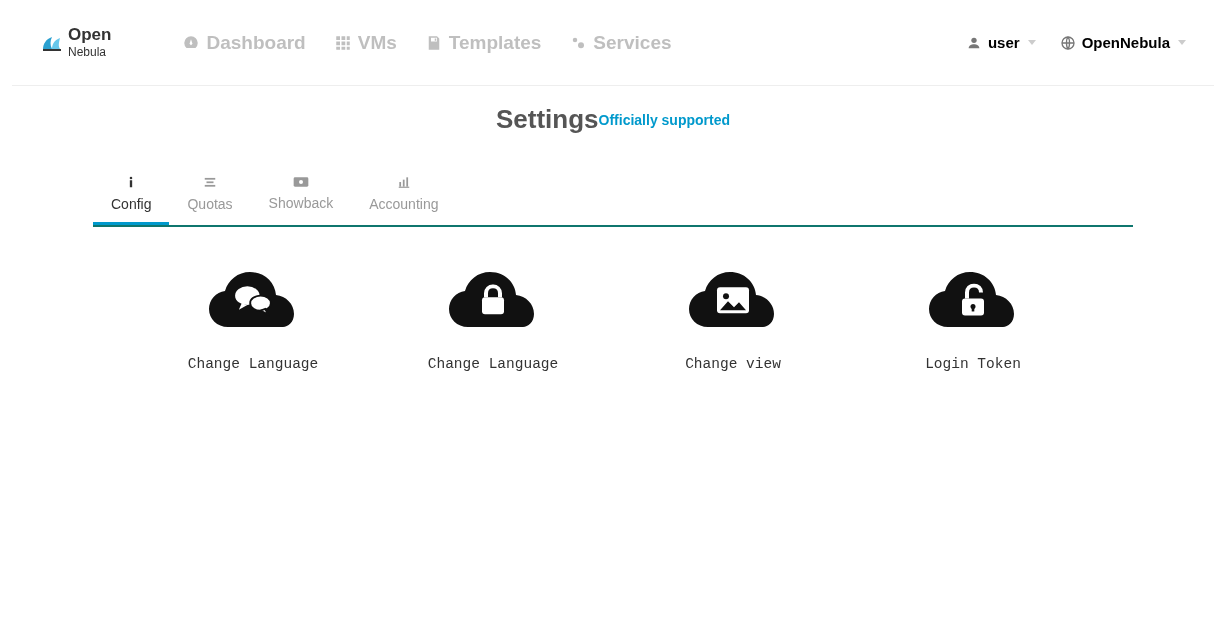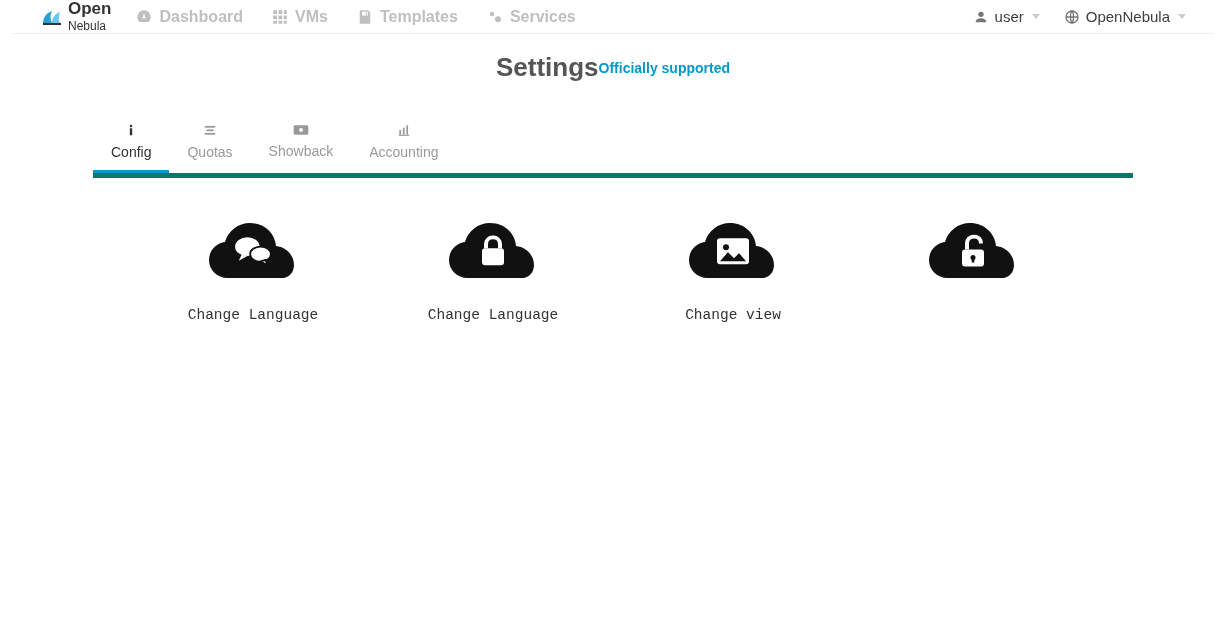--- a/index.html
+++ b/index.html
@@ -1,49 +1,49 @@
 <!DOCTYPE html>
 <html><head>
 <meta charset="utf-8">
 <style>
   * { box-sizing: border-box; margin:0; padding:0; }
   body { font-family: "Segoe UI", "Helvetica Neue", Arial, sans-serif; background:#fff; color:#333; }
   .topbar {
-    display:flex; padding: 0 28px;
+    display:flex; padding: 26px 28px;
     border-bottom:1px solid #eee;
-    margin-left:12px; margin-right:12px;
+    margin-left:12px; margin-right:12px;gap:47px;
   }
   .logo {
     display:flex; align-items:center; margin-right:24px; cursor:pointer;
     font-weight:400;
   }
   .logo svg { margin-right:4px; }
   .logo-text { line-height:1; }
   .logo-text .l1 { font-size:17px; font-weight:700; color:#333; }
   .logo-text .l2 { font-size:12px; font-weight:400; color:#333; }
   .nav { display:flex; align-items:center; gap:28px; }
   .nav-item {
     display:flex; align-items:center; gap:6px;
-    color:#bfbfbf; font-weight:700; font-size:16px; cursor:pointer;
+    color:#bfbfbf; font-weight:700; font-size:19px; cursor:pointer;
   }
   .nav-item svg { fill:#bfbfbf; }
   .spacer { flex:1; }
   .user-area { display:flex; align-items:center; gap:24px; }
-  .user-item { display:flex; align-items:center; gap:6px; color:#404040; font-size:15px; font-weight:400; cursor:pointer; }
+  .user-item { display:flex; align-items:center; gap:6px; color:#000000; font-size:15px; font-weight:700; cursor:pointer; }
   .caret { width:0;height:0;border-left:4px solid transparent;border-right:4px solid transparent;border-top:5px solid #ccc; margin-left:2px; }
 
   .page {
     max-width: 1100px; margin: 0 auto; padding: 18px 30px 40px;
   }
   .page-header { display:flex; align-items:flex-start; justify-content:center; }
   .page-title { font-size:26px; font-weight:700; color:#555; }
   .support-link { color:#0099cc; font-size:14px; font-weight:700; margin-top:8px; cursor:pointer; }
 
   .tabs {
-    display:flex; border-bottom:5px solid #0f766e; margin-top:40px;
+    display:flex; border-bottom:2px solid #0f766e; margin-top:40px;
   }
   .tab {
     padding: 0 18px 10px; text-align:center; color:#999; cursor:pointer;
     border-bottom:3px solid transparent; font-size:14px;
   }
   .tab.active { color:#333; border-bottom-color:#0099cc; }
   .tab .tab-icon { display:block; margin:0 auto 4px; }
   .tab .tab-icon svg { fill:currentColor; }
 
   .tiles {
@@ -232,17 +232,18 @@
           </svg>
         <div class="cloud-inner">
           <svg width="28" height="34" viewBox="0 0 28 34">
               <rect x="3" y="15" width="22" height="17" rx="3" fill="#fff"></rect>
               <path d="M8 15v-6c0-4 3-7 7-7s7 3 7 7" fill="none" stroke="#fff" stroke-width="4"></path>
               <circle cx="14" cy="23" r="2.5" fill="#111"></circle>
               <rect x="12.7" y="23" width="2.6" height="5" fill="#111"></rect>
             </svg>
         </div>
       </div>
+      <div class="tile-label">Login Token</div>
     </div>
 
 
   </div>
 </div>
 
 </body></html>

